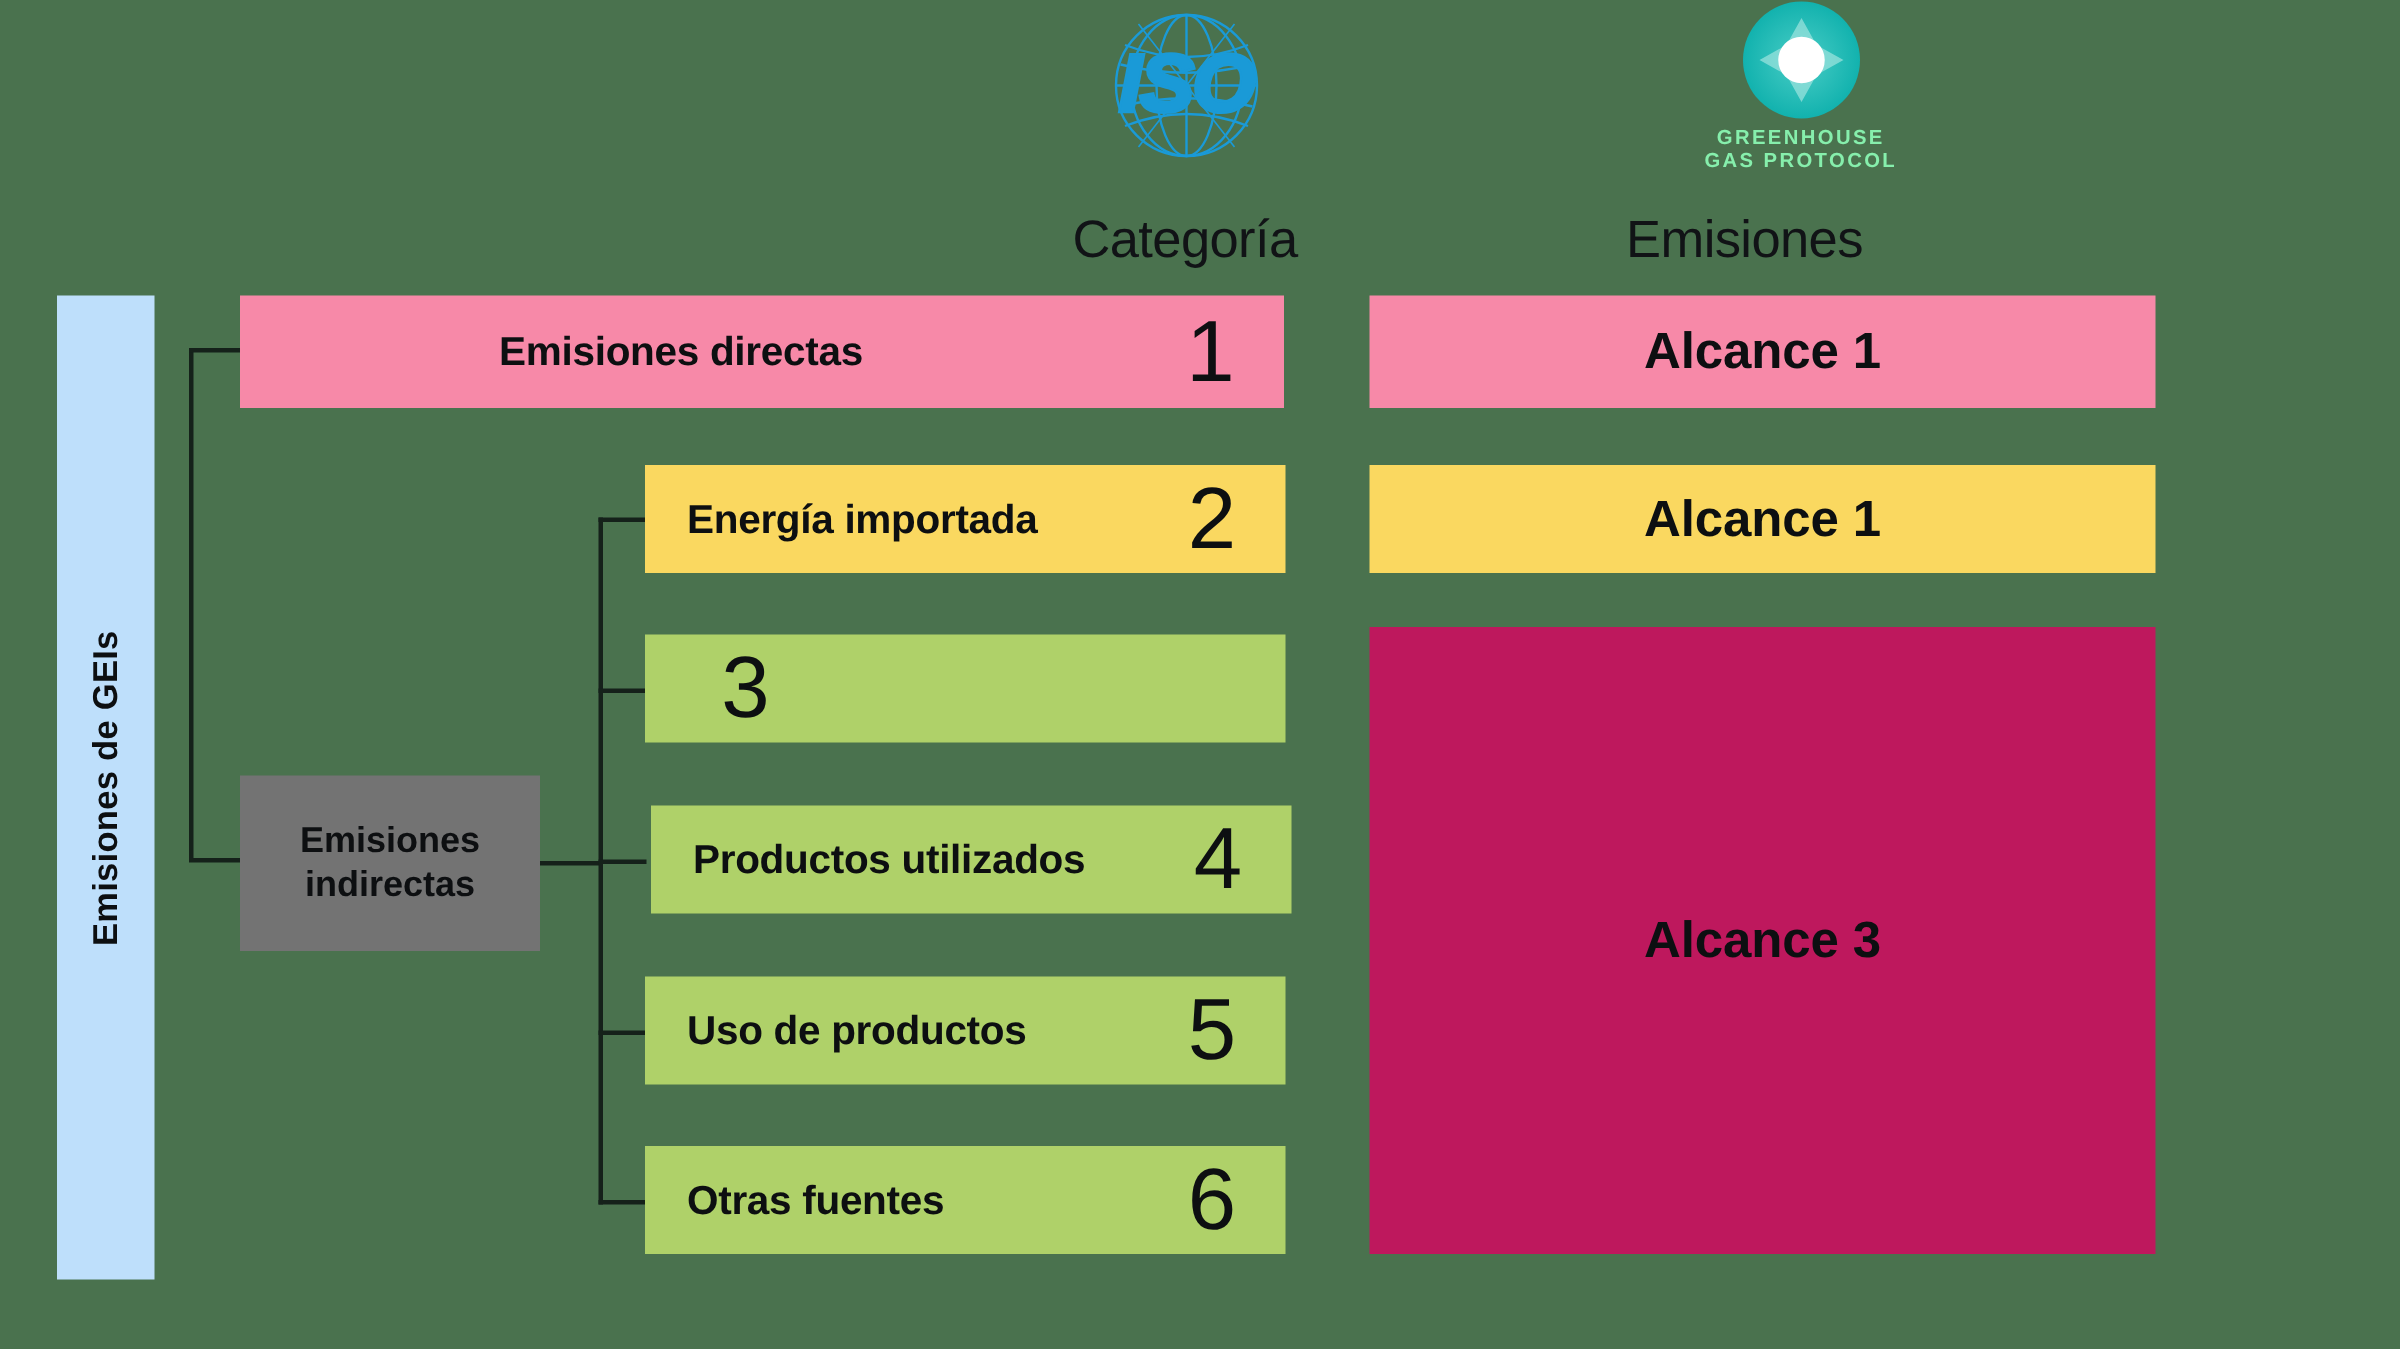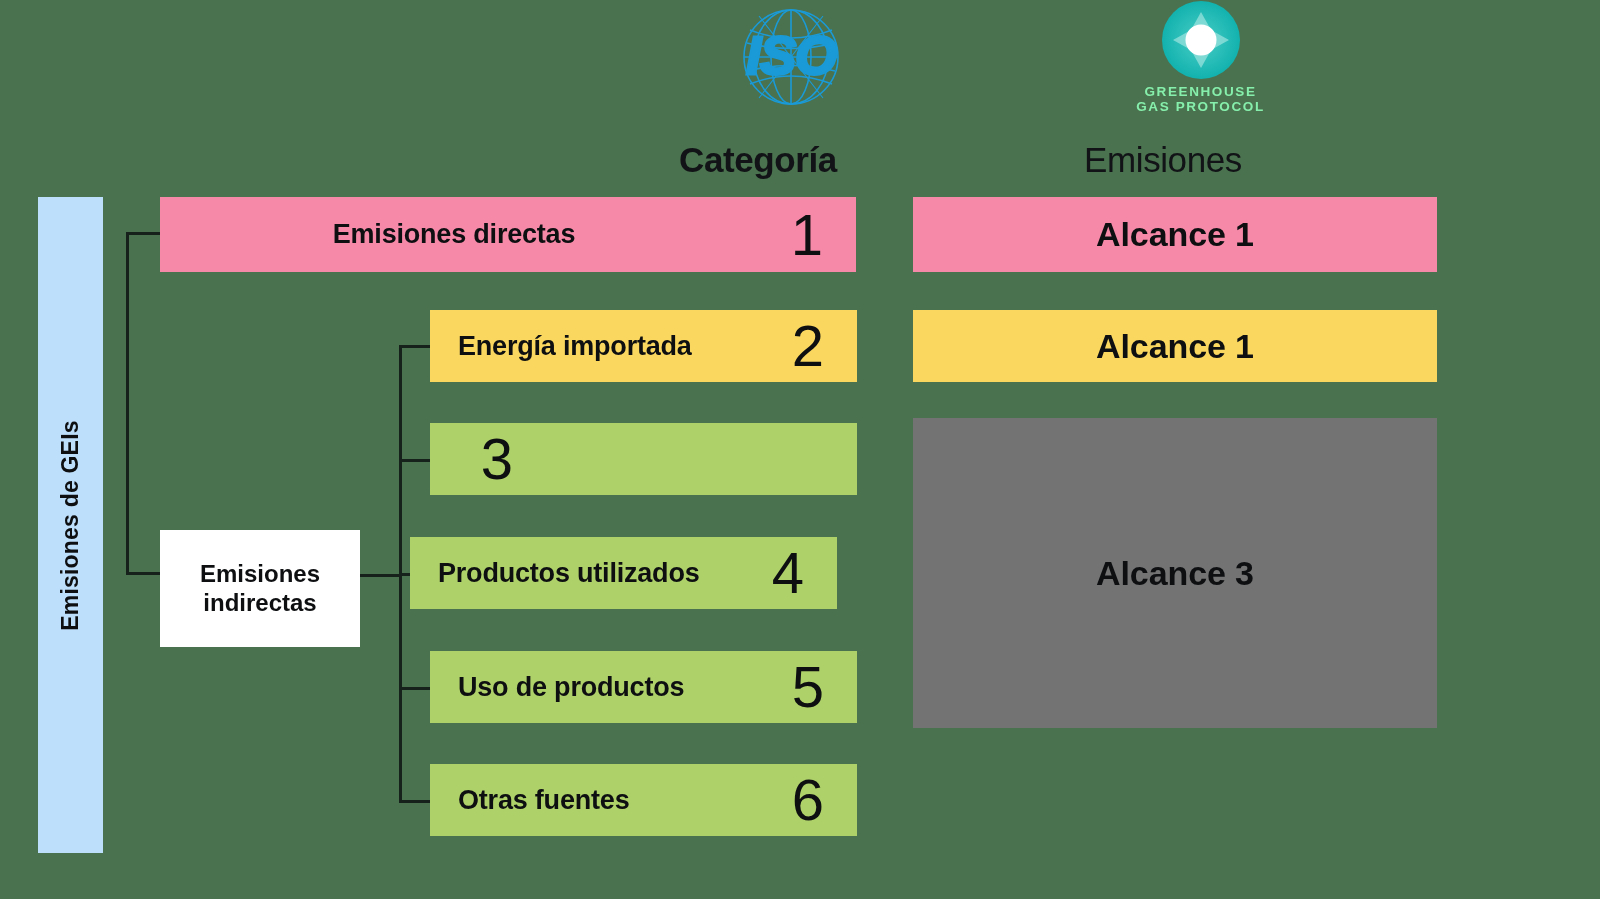--- a/index.html
+++ b/index.html
@@ -43,21 +43,21 @@
 
   
   .col-title {
     position: absolute;
     color: #111316;
     font-size: 35px;
     font-weight: 400;
     letter-spacing: -0.4px;
     white-space: nowrap;
   }
-  #title-categoria { left: 668px; top: 140px; width: 180px; text-align: center; font-weight: bold; }
+  #title-categoria { left: 700px; top: 140px; width: 180px; text-align: center; }
   #title-alcances  { left: 1079px; top: 140px; width: 168px; text-align: center; }
 
   
   #gei-bar {
     position: absolute;
     left: 38px;
     top: 197px;
     width: 65px;
     height: 656px;
     background: #bedffb;
@@ -74,32 +74,31 @@
     letter-spacing: 0.2px;
   }
 
   
   #indirect-box {
     position: absolute;
     left: 160px;
     top: 517px;
     width: 200px;
     height: 117px;
-    background: #ffffff;
+    background: #737373;
     display: flex;
     align-items: center;
     justify-content: center;
     text-align: center;
     font-size: 24px;
     font-weight: 700;
     color: #0d0f11;
     line-height: 1.18;
     padding: 0 6px;
     box-sizing: border-box;
-    margin-top: 13px;
   }
 
   
   .line {
     position: absolute;
     background: #15211a;
   }
   .line.h { height: 3px; }
   .line.v { width: 3px; }
 
@@ -224,21 +223,21 @@
 
   <div class="cat-box" id="cat-2" style="left:430px; top:310px; width:427px; height:72px; background:#fad860;">
     <span class="cat-label">Energía importada</span>
     <span class="cat-num">2</span>
   </div>
 
   <div class="cat-box" id="cat-3" style="left:430px; top:423px; width:427px; height:72px; background:#afd169;">
     <span class="cat-num">3</span>
   </div>
 
-  <div class="cat-box" id="cat-4" style="left:410px; top:537px; width:427px; height:72px; background:#afd169;">
+  <div class="cat-box" id="cat-4" style="left:434px; top:537px; width:427px; height:72px; background:#afd169;">
     <span class="cat-label">Productos utilizados</span>
     <span class="cat-num">4</span>
   </div>
 
   <div class="cat-box" id="cat-5" style="left:430px; top:651px; width:427px; height:72px; background:#afd169;">
     <span class="cat-label">Uso de productos</span>
     <span class="cat-num">5</span>
   </div>
 
   <div class="cat-box" id="cat-6" style="left:430px; top:764px; width:427px; height:72px; background:#afd169;">
@@ -247,17 +246,17 @@
   </div>
 
   <div class="scope-box" id="scope-1" style="left:913px; top:197px; width:524px; height:75px; background:#f789a8;">
     <span class="scope-label">Alcance 1</span>
   </div>
 
   <div class="scope-box" id="scope-2" style="left:913px; top:310px; width:524px; height:72px; background:#fad860;">
     <span class="scope-label">Alcance 1</span>
   </div>
 
-  <div class="scope-box" id="scope-3" style="left:913px; top:418px; width:524px; height:310px; background:#737373;">
+  <div class="scope-box" id="scope-3" style="left:913px; top:418px; width:524px; height:418px; background:#be185d;">
     <span class="scope-label">Alcance 3</span>
   </div>
 
 </div>
 
 </body></html>

